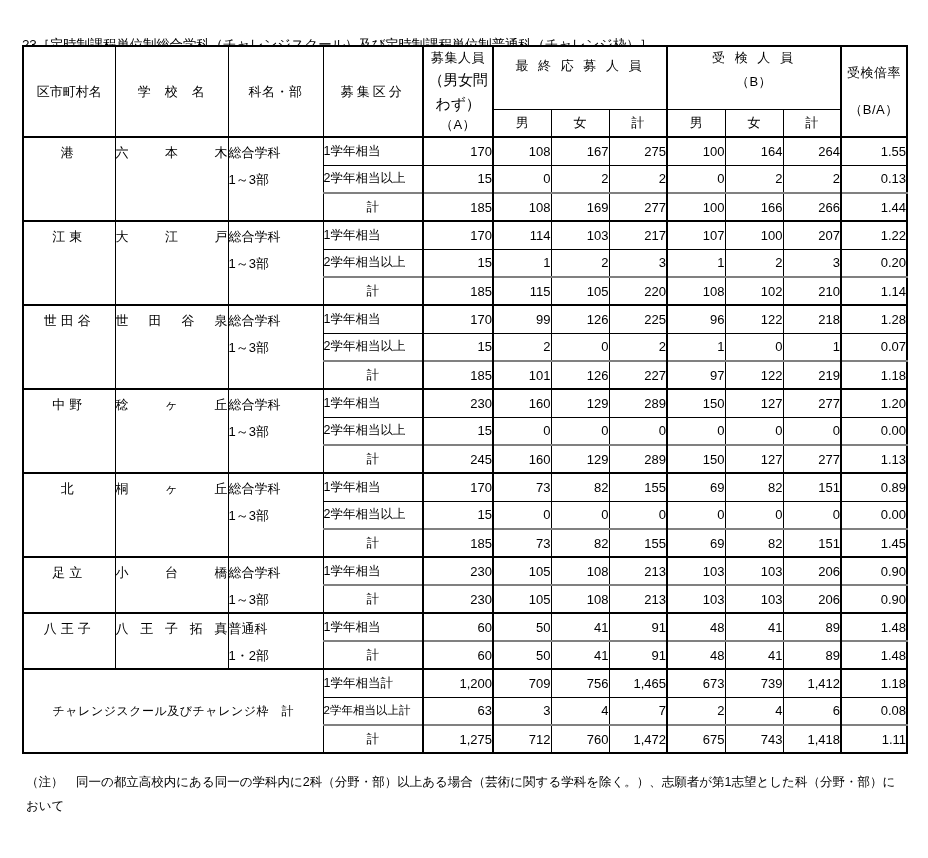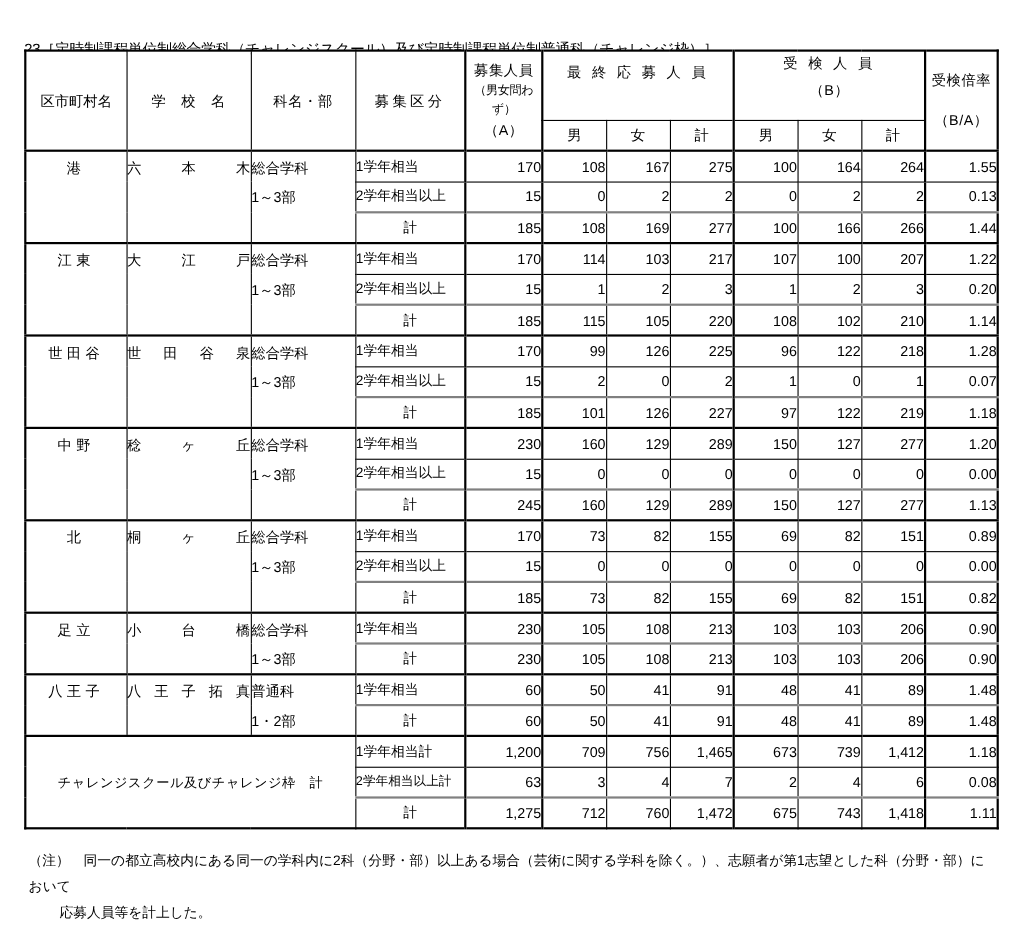--- a/index.html
+++ b/index.html
@@ -60,21 +60,21 @@
     text-align: center;
     font-size: 13px;
     letter-spacing: 0.5px;
   }
   .hdr-sub {
     text-align: center;
     font-size: 13px;
     height: 26px;
   }
   .hdr-small {
-    font-size: 11px;
+    font-size: 15px;
     letter-spacing: -0.3px;
     text-align: center;
   }
   .hdr-stack {
     line-height: 1.55;
   }
   .tsep-right { border-right: 2px solid #000 !important; }
   .tsep-top   { border-top: 2px solid #000 !important; }
 
   
@@ -431,21 +431,21 @@
         </tr>
         <tr class="row-h">
           <td class="c-cat tsep-right center gsep-top">計</td>
           <td class="num tsep-right gsep-top">185</td>
           <td class="num  gsep-top">73</td>
           <td class="num  gsep-top">82</td>
           <td class="num tsep-right gsep-top">155</td>
           <td class="num  gsep-top">69</td>
           <td class="num  gsep-top">82</td>
           <td class="num tsep-right gsep-top">151</td>
-          <td class="num  gsep-top">0.82</td>
+          <td class="num  gsep-top">1.45</td>
         </tr>
         <tr class="row-h">
           <td rowspan="2" class="c-city tsep-top" style="vertical-align: top; padding-top: 6px;">足立</td>
           <td rowspan="2" class="c-school tsep-top" style="vertical-align: top; padding-top: 6px;">
             <div class="just">
               <span>小</span>
               <span>台</span>
               <span>橋</span>
             </div>
           </td>
@@ -542,17 +542,16 @@
           <td class="num  gsep-top">675</td>
           <td class="num  gsep-top">743</td>
           <td class="num tsep-right gsep-top">1,418</td>
           <td class="num  gsep-top">1.11</td>
         </tr>
       </tbody>
   </table>
 
   <div id="footnote">
     <div class="ln1">（注）　同一の都立高校内にある同一の学科内に2科（分野・部）以上ある場合（芸術に関する学科を除く。）、志願者が第1志望とした科（分野・部）において</div>
-    <div class="ln2">応募人員等を計上した。</div>
   </div>
 
 
 </div>
 
 </body></html>

